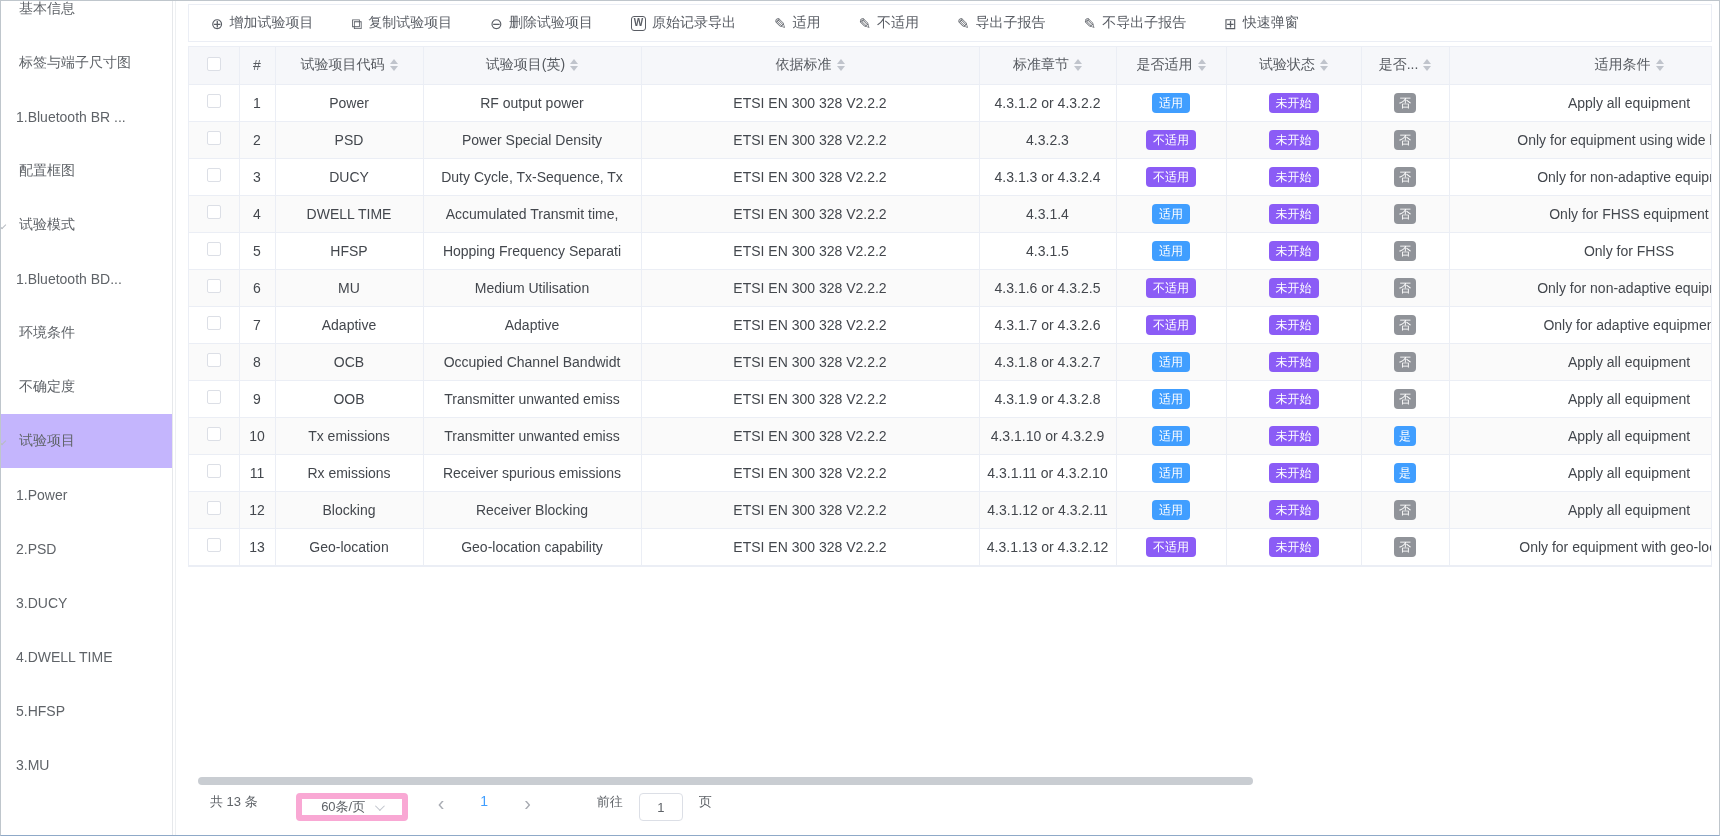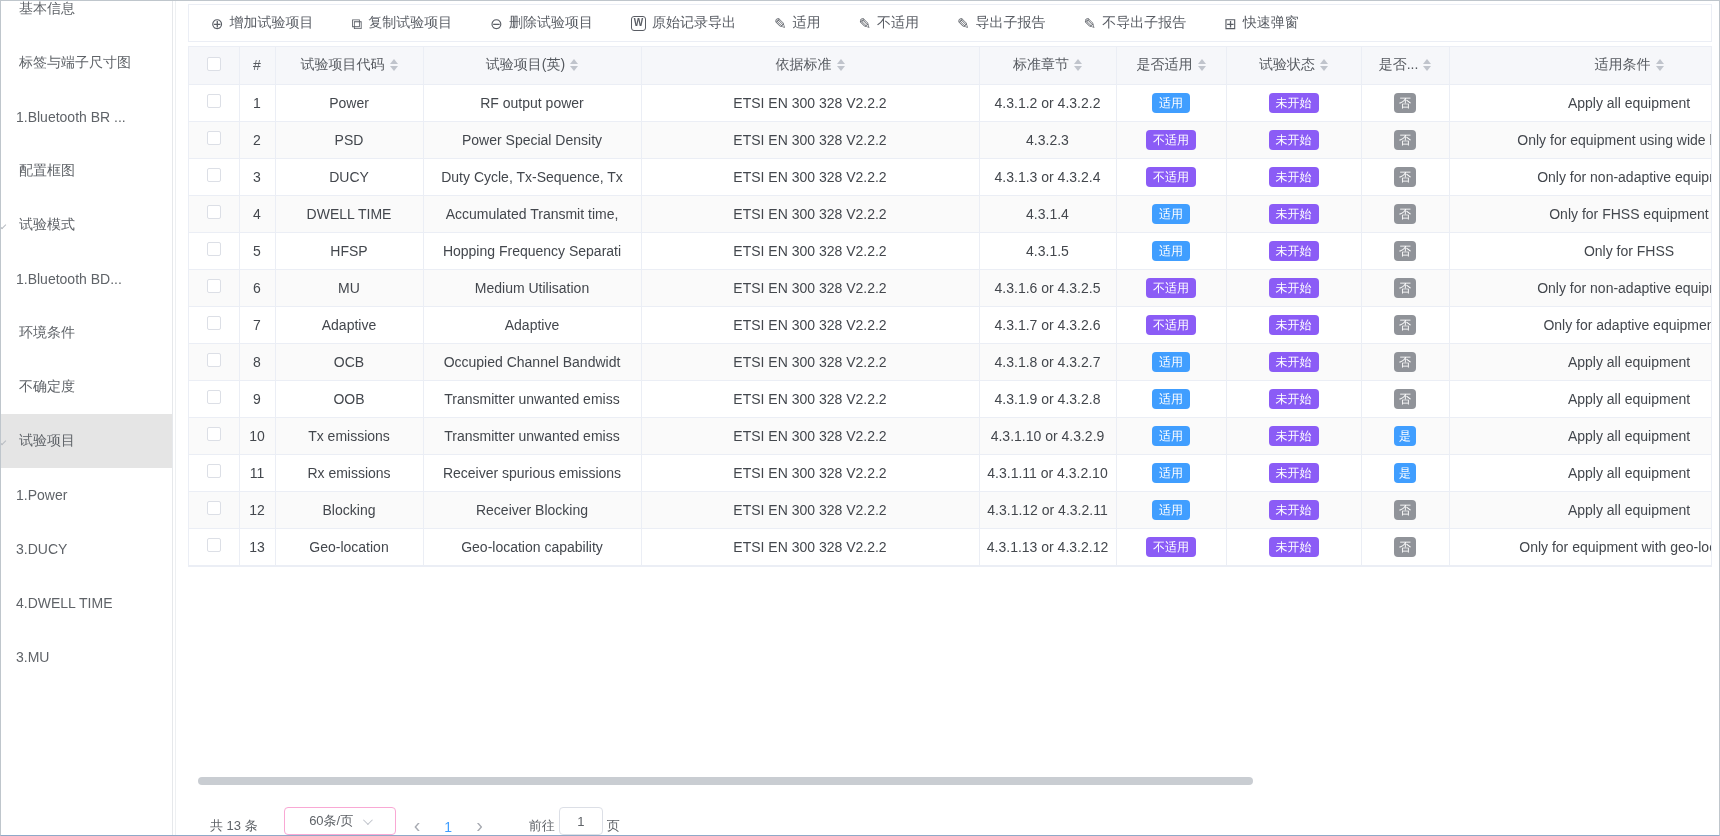--- a/index.html
+++ b/index.html
@@ -8,21 +8,21 @@
   #page { width:1720px; height:836px; border:1px solid #bfc6cc; border-bottom-color:#8fa9c8;
           display:flex; overflow:hidden; background:#fff; }
 
   
   .sidebar { width:172px; flex:0 0 172px; border-right:1px solid #e6e8eb; margin-right:2px;
              overflow:hidden; position:relative; }
   .side-list { list-style:none; margin-top:-19px; }
   .side-item { height:54px; display:flex; align-items:center; padding-left:18px;
                color:#5f6368; font-size:14px; cursor:pointer; position:relative; white-space:nowrap; }
   .side-item[data-type="sub"] { padding-left:15px; }
-  .side-item[data-active="true"] { background:#e5e5e5; }
+  .side-item[data-active="true"] { background:#c4b5fd; }
   .caret { display:none; }
   .side-item[data-expanded="true"] .caret { display:block; position:absolute; left:-2px; top:24px;
       width:6px; height:6px; border-right:1.5px solid #b8bcc2; border-bottom:1.5px solid #b8bcc2;
       transform:rotate(45deg); }
 
   
   .main { flex:1; border-left:1px solid #eef0f2; padding-left:12px; display:flex;
           flex-direction:column; overflow:hidden; }
 
   
@@ -62,30 +62,30 @@
   .badge[data-variant="gray"]  { background:#909399; }
 
   .spacer { flex:1 1 auto; }
 
   
   .hscroll { flex:0 0 auto; height:8px; margin:0 7px 0 0; position:relative; }
   .hthumb { position:absolute; left:10px; top:0; width:1055px; height:8px; background:#c9cdd2;
             border-radius:4px; cursor:pointer; }
 
   
-  .pagination { flex:0 0 auto; height:42px; margin-top:8px; display:flex; align-items:flex-end;
-                padding-left:22px; gap:4px; font-size:13px; color:#5f6368; }
-  .page-size { width:112px; height:28px; border:1px solid #f9a8d4; border-radius:4px;
+  .pagination { flex:0 0 auto; height:42px; margin-top:8px; display:flex; align-items:flex-start;
+                padding-left:22px; gap:16px; font-size:13px; color:#5f6368; }
+  .page-size { width:112px; height:28px; border:6px solid #f9a8d4; border-radius:4px;
                display:flex; align-items:center; justify-content:center; gap:10px; cursor:pointer;
                background:#fff; color:#5f6368; margin-left:22px; }
   .sel-caret { width:7px; height:7px; border-right:1.5px solid #c0c4cc; border-bottom:1.5px solid #c0c4cc;
                transform:rotate(45deg) translateY(-2px); }
   .pg-chevron { font-size:20px; color:#a8abb2; cursor:pointer; padding:0 14px; line-height:1; }
   .pg-current { color:#409eff; font-size:14px; padding:0 6px; cursor:pointer; }
-  .goto-label { margin-left:28px; }
+  .goto-label { margin-left:36px; }
   .goto-input { width:44px; height:28px; border:1px solid #dcdfe6; border-radius:4px;
                 display:flex; align-items:center; justify-content:center; color:#5f6368;
                 background:#fff; cursor:text; }
 </style>
 </head>
 <body>
 
 <div id="page">
 
   <div class="sidebar">
@@ -135,31 +135,39 @@
         <li class="side-item" data-type="top" data-active="true" data-expanded="true">
           <span class="caret"></span>
           <span>试验项目</span>
         </li>
 
         <li class="side-item" data-type="sub">
 
           <span>1.Power</span>
         </li>
 
+        <li class="side-item" data-type="sub">
+
+          <span>2.PSD</span>
+        </li>
 
         <li class="side-item" data-type="sub">
 
           <span>3.DUCY</span>
         </li>
 
         <li class="side-item" data-type="sub">
 
           <span>4.DWELL TIME</span>
         </li>
 
+        <li class="side-item" data-type="sub">
+
+          <span>5.HFSP</span>
+        </li>
 
         <li class="side-item" data-type="sub">
 
           <span>3.MU</span>
         </li>
       </ul>
   </div>
 
   <div class="main">
 

